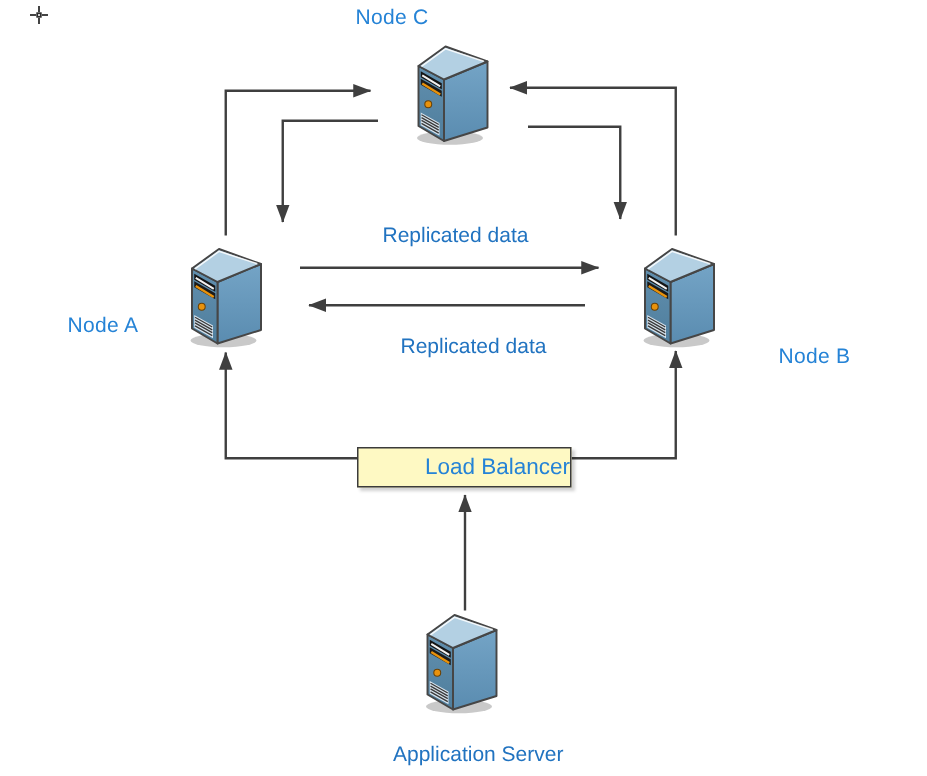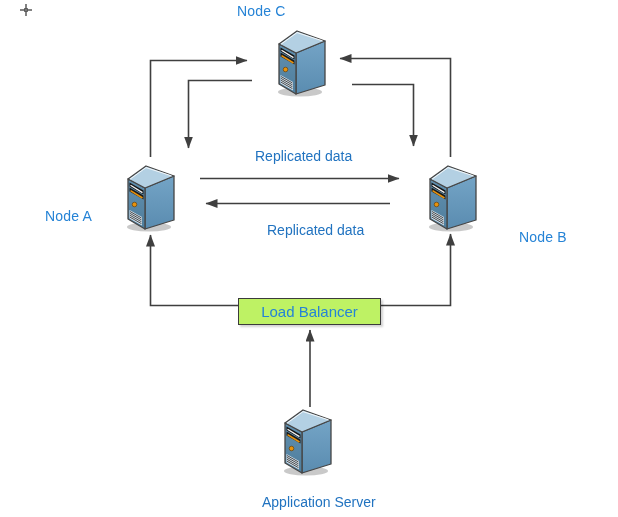--- a/index.html
+++ b/index.html
@@ -8,23 +8,23 @@
     font-family:"Liberation Sans",sans-serif;overflow:hidden;
   }
   .abs{position:absolute;}
   .node-label{
     color:var(--label-blue,#2583d6);font-size:14px;letter-spacing:.2px;white-space:nowrap;
   }
   .edge-label{
     color:var(--bold-label-blue,#2173c0);font-size:14px;font-weight:normal;white-space:nowrap;
   }
   #lb-box{
-    left:238px;top:298px;width:141px;height:25px;background:#bef264;
+    left:238px;top:298px;width:141px;height:25px;background:#fef9c3;
     border:1.5px solid #3b3b3b;box-shadow:2px 2px 2px rgba(0,0,0,.18);
-    display:flex;align-items:center;justify-content:center;
+    display:flex;align-items:center;justify-content:flex-end;
   }
   #lb-box .lb-text{color:var(--label-blue,#2583d6);font-size:15px;white-space:nowrap;}
   svg{display:block;}
   #arrow-layer{left:0;top:0;pointer-events:none;}
 </style>
 </head>
 <body>
 
 <div id="canvas">
 

